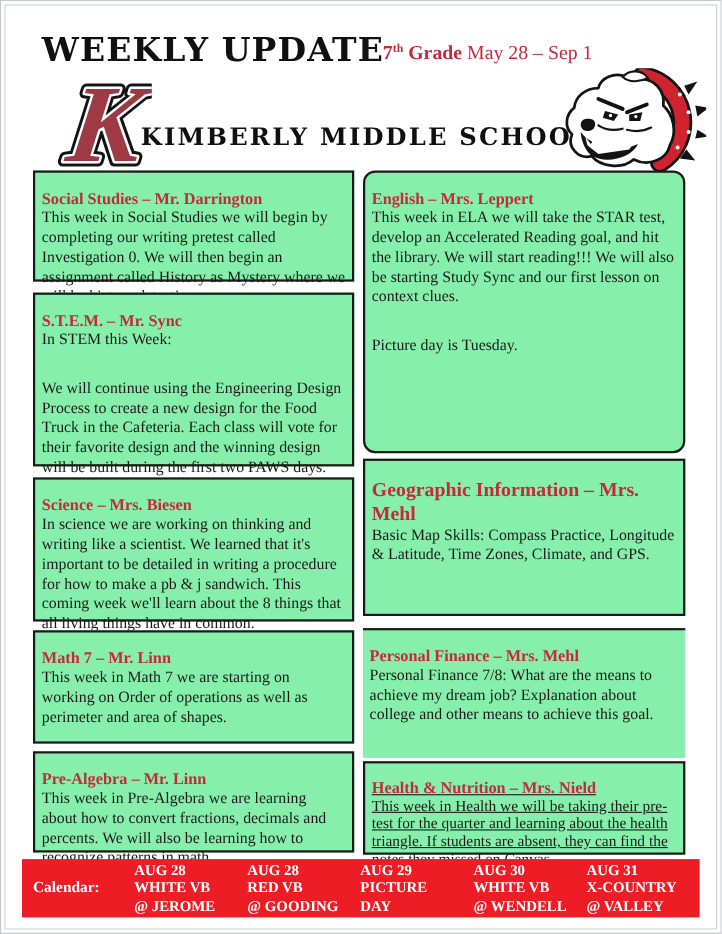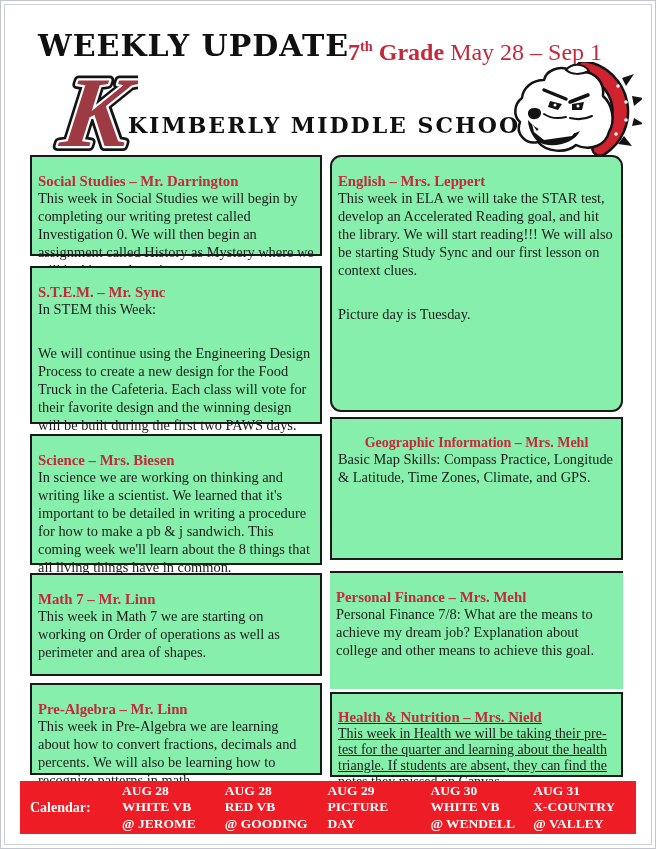--- a/index.html
+++ b/index.html
@@ -4,33 +4,33 @@
 <style>
   html,body{margin:0;padding:0;background:#e9eaec;}
   .page{position:relative;width:656px;height:849px;background:#fff;margin:0 auto;
         font-family:"Liberation Serif",serif;color:#1b1b1b;overflow:hidden;
         box-shadow:inset 0 0 0 1px #c2c6ce;}
   .page::after{content:"";position:absolute;inset:4px;border:1px solid #cdd1d8;pointer-events:none;}
 
   
   .main-title{position:absolute;left:38px;top:28px;font-family:"DejaVu Serif",serif;
         font-weight:bold;font-size:30px;letter-spacing:1px;color:#101010;white-space:nowrap;}
-  .grade-line{position:absolute;left:348px;top:38px;width:292px;font-size:24px;color:#c4293c;white-space:nowrap;}
+  .grade-line{position:absolute;left:348px;top:38px;width:292px;font-size:18px;color:#c4293c;white-space:nowrap;}
   .grade-bold{font-weight:bold;}
   .grade-line sup{font-size:60%;vertical-align:super;font-weight:bold;}
   .k-logo{position:absolute;left:30px;top:64px;width:108px;height:90px;}
   .school-name{position:absolute;left:128px;top:112px;font-family:"DejaVu Serif",serif;
         font-weight:bold;font-size:22px;letter-spacing:2px;color:#101010;white-space:nowrap;}
   .bulldog-logo{position:absolute;left:510px;top:62px;width:132px;height:94px;}
 
   
   .box{position:absolute;border:2px solid #1a1a1a;padding:15px 6px;box-sizing:border-box;
        font-size:14.4px;line-height:1.24;background:#86efac;}
   .box h3{margin:0;font-size:14.8px;color:#c4293c;font-weight:bold;}
-  .box h3.big{font-size:14px;text-align:center;}
+  .box h3.big{font-size:18px;}
   .box p{margin:0;}
   .box p.gap{margin-top:26px;}
   .box.open{border:none;border-top:2px solid #1a1a1a;}
   .box.tight{line-height:1.15;font-size:14px;}
 
   #box-social   {left:30px; top:155px;width:292px;height:101px;}
   #box-stem     {left:30px; top:266px;width:292px;height:158px;}
   #box-science  {left:30px; top:434px;width:292px;height:131px;}
   #box-math     {left:30px; top:573px;width:292px;height:103px;}
   #box-prealg   {left:30px; top:683px;width:292px;height:92px;}

